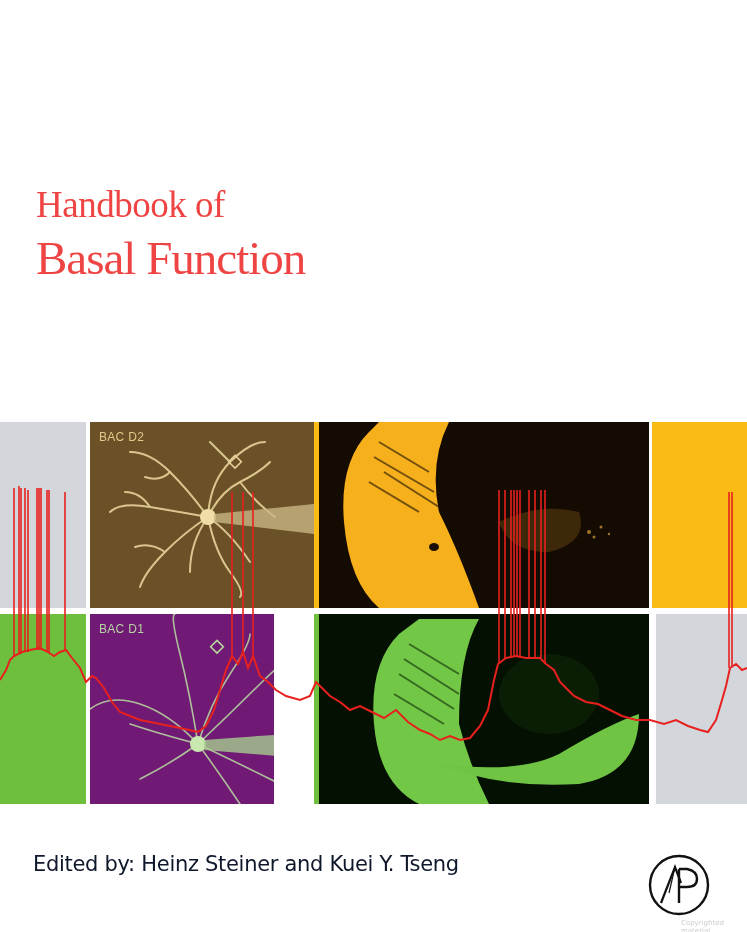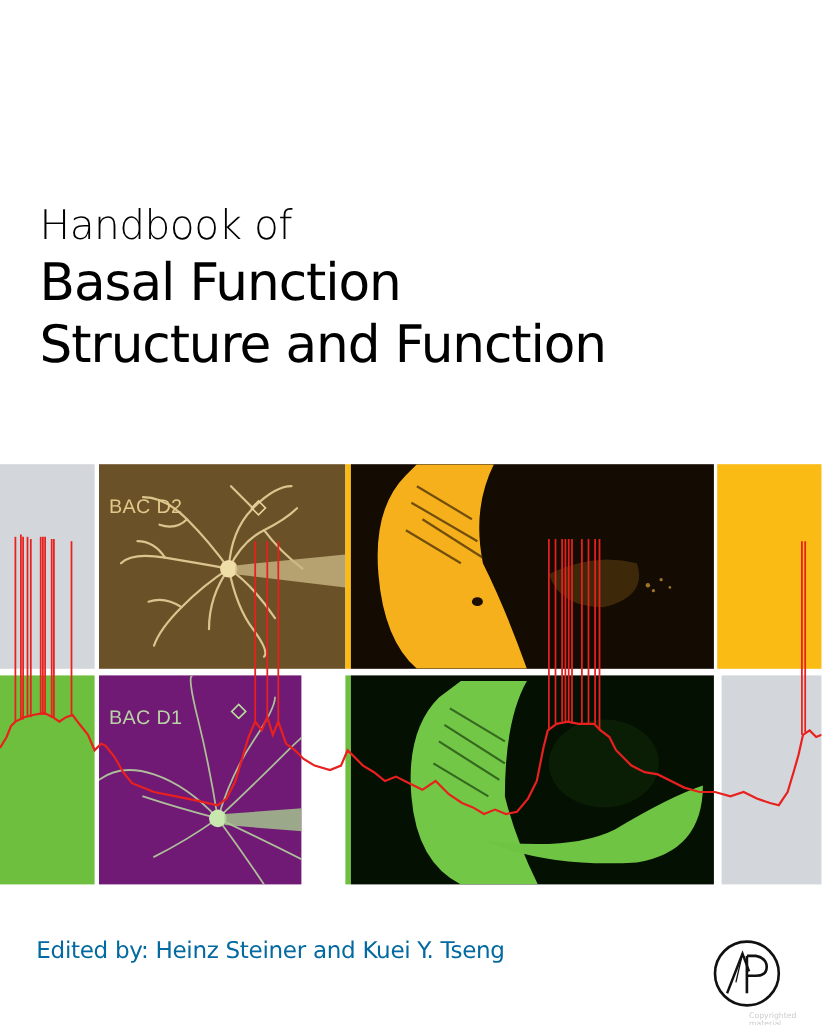--- a/index.html
+++ b/index.html
@@ -1,33 +1,32 @@
 <!DOCTYPE html>
 <html><head>
 <meta charset="utf-8">
 <style>
   html, body { margin: 0; padding: 0; }
   body { width: 747px; height: 932px; background: #ffffff; position: relative; overflow: hidden; font-family: "DejaVu Sans", "Liberation Sans", sans-serif; }
-  .title-block { position: absolute; left: 36px; top: 182px; color: #000000; }
+  .title-block { position: absolute; left: 36px; top: 182px; color: #ef4444; font-family: Liberation Serif, serif; }
   .t-small { font-size: 37px; line-height: 46px; letter-spacing: -0.5px; font-weight: 300; }
   .t-big { font-size: 47px; line-height: 60px; letter-spacing: -1px; }
   .band { position: absolute; left: 0; top: 420px; width: 747px; height: 386px; }
   .panel { position: absolute; }
-  .lbl { position: absolute; font-family: "Liberation Sans", sans-serif; font-size: 18px; letter-spacing: 0.3px; margin-top: 20px; }
-  .editors { position: absolute; left: 33px; top: 852px; font-size: 21px; color: #0369a1; letter-spacing: -0.3px; }
+  .lbl { position: absolute; font-family: "Liberation Sans", sans-serif; font-size: 12px; letter-spacing: 0.3px; }
+  .editors { position: absolute; left: 33px; top: 852px; font-size: 21px; color: #0f172a; letter-spacing: -0.3px; }
   .logo { position: absolute; left: 647px; top: 853px; width: 64px; height: 64px; }
   .wm { position: absolute; left: 662px; top: 919px; font-size: 7px; color: #ccc; margin-left: 19px; }
 </style>
 </head>
 <body>
 
 <div class="title-block">
   <div class="t-small">Handbook of</div>
   <div class="t-big">Basal Function</div>
-  <div class="t-big" style="margin-top:-4px">Structure and Function</div>
 </div>
 
 <div class="band">
 
   <div class="panel" style="left:0;top:2px;width:86px;height:186px;background:#d3d7dc"></div>
   <div class="panel" style="left:90px;top:2px;width:224px;height:186px;background:#6b5128;overflow:hidden">
     <svg width="224" height="186">
       <g stroke="#e8d29a" stroke-width="2" fill="none" stroke-linecap="round" opacity="0.9">
         <path d="M118 95 Q100 70 80 50 T40 30"></path>
         <path d="M118 95 Q90 90 60 85 T20 90"></path>

